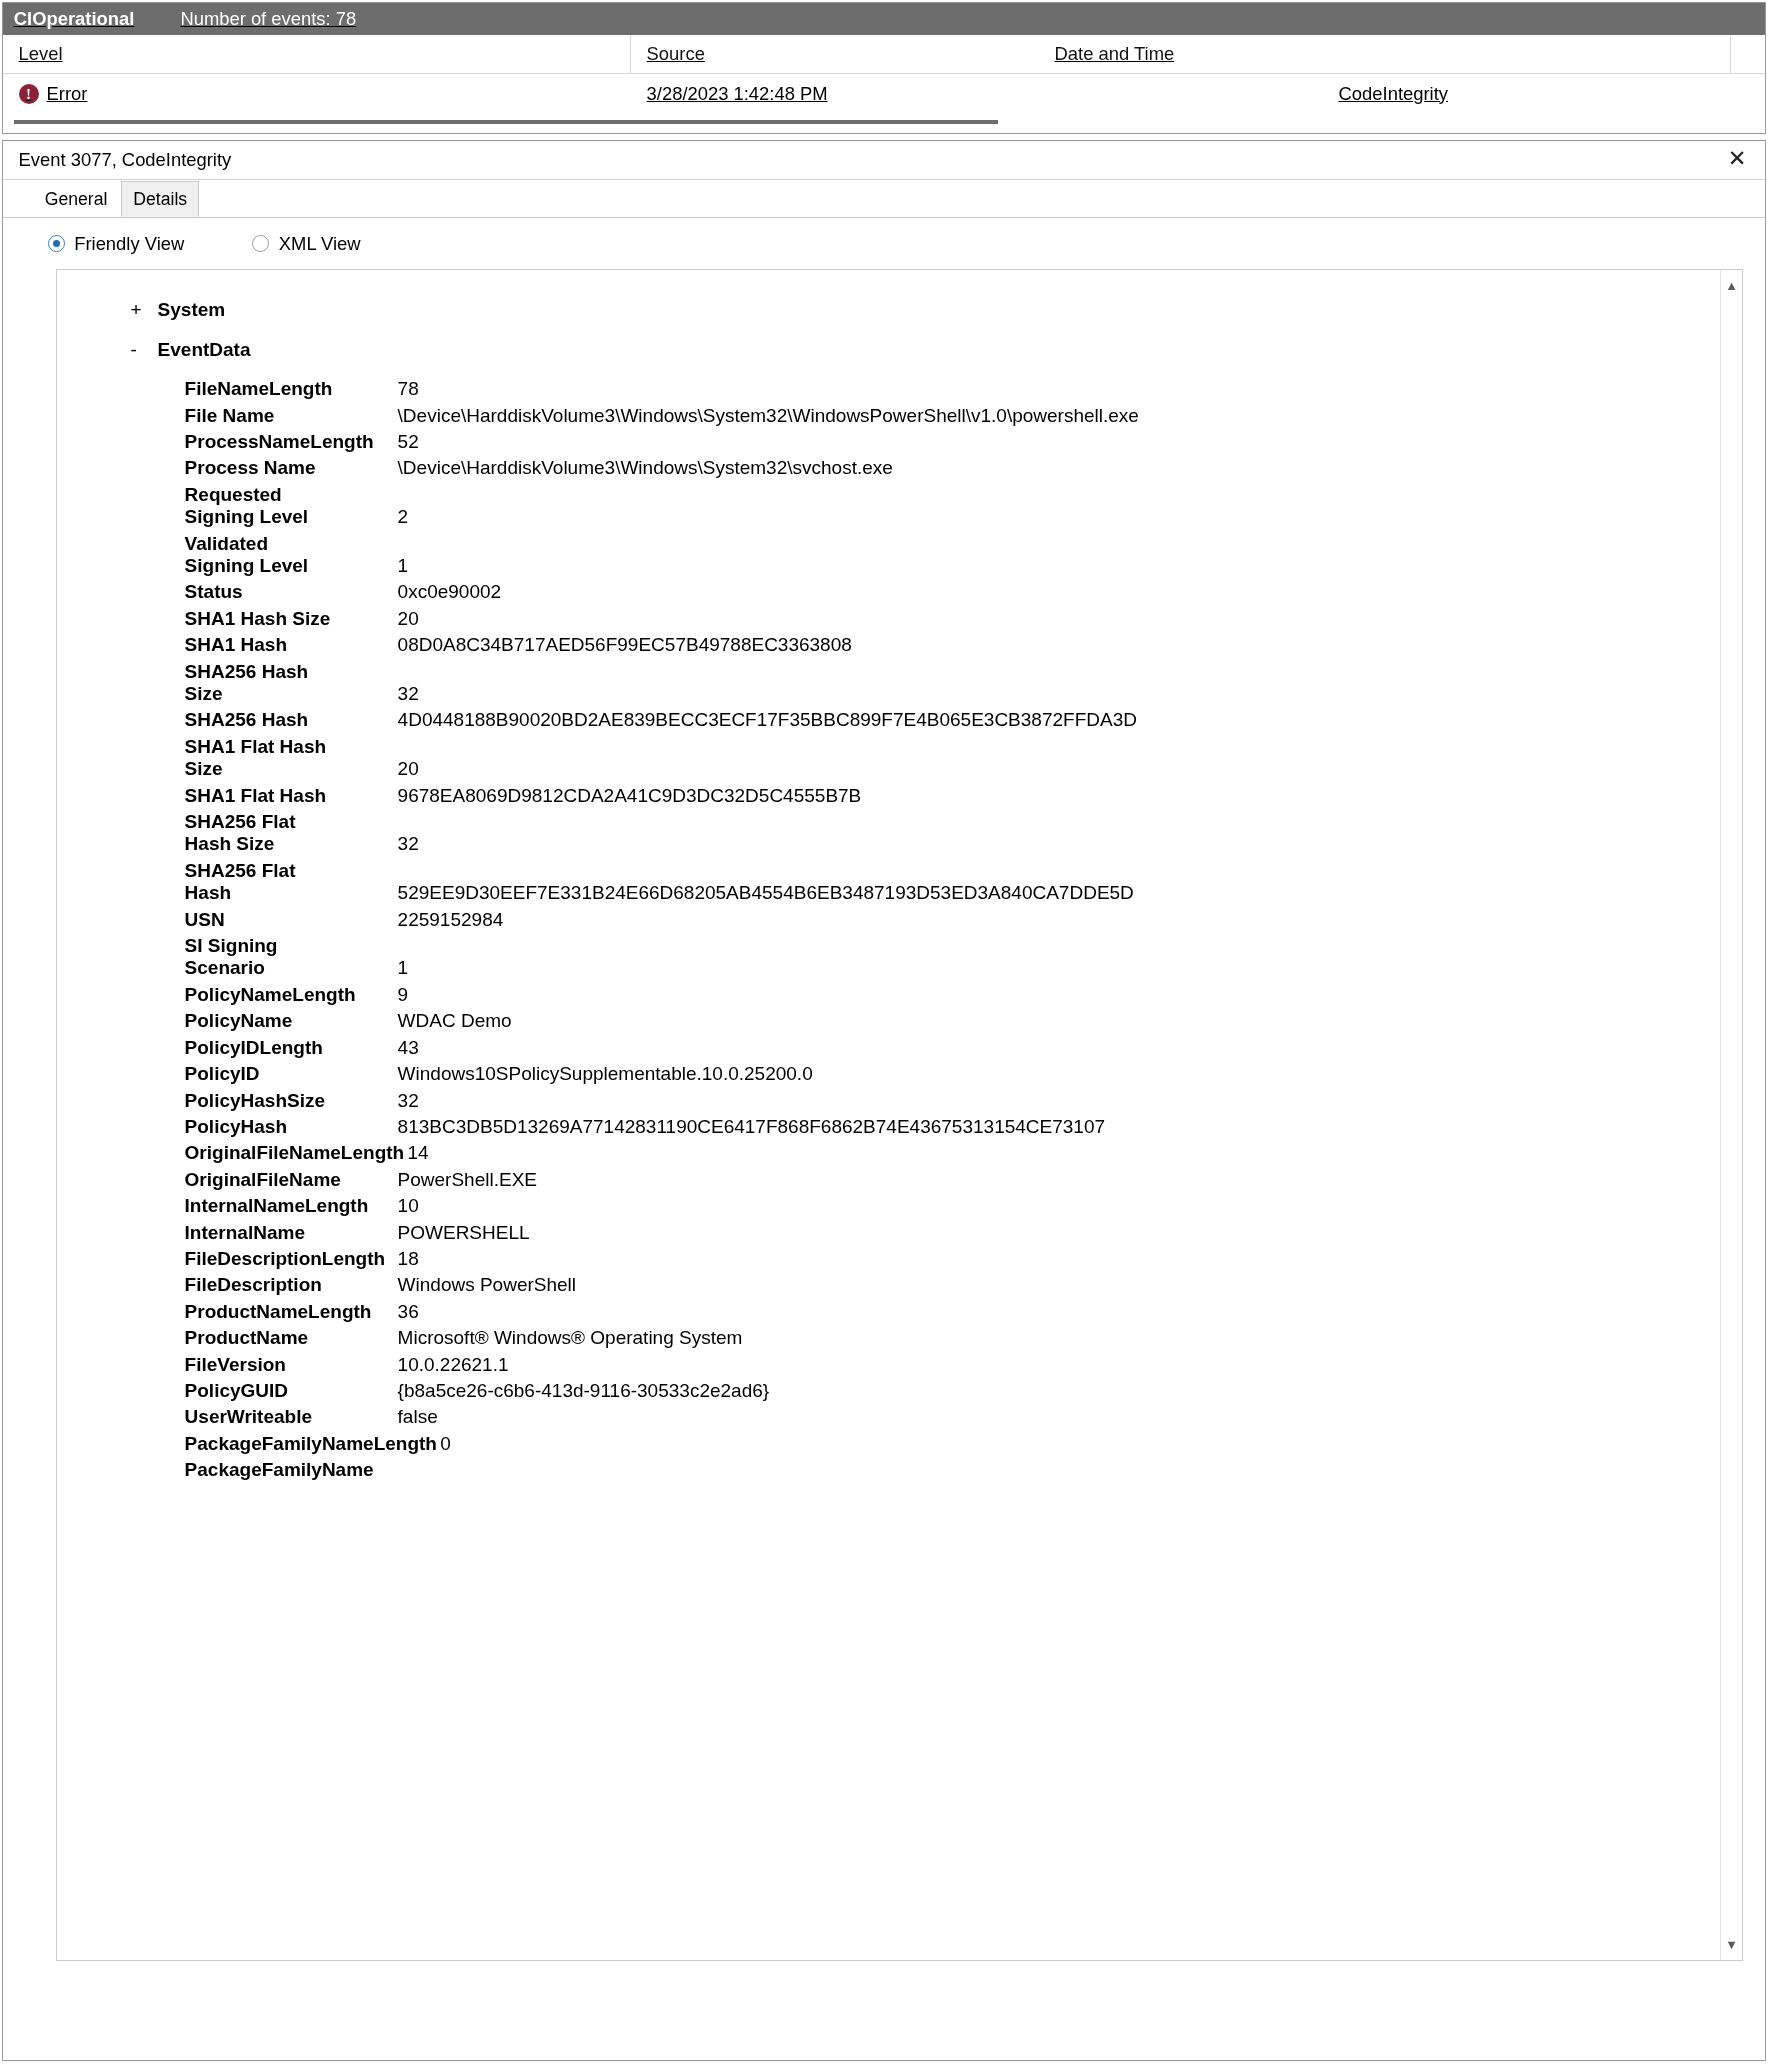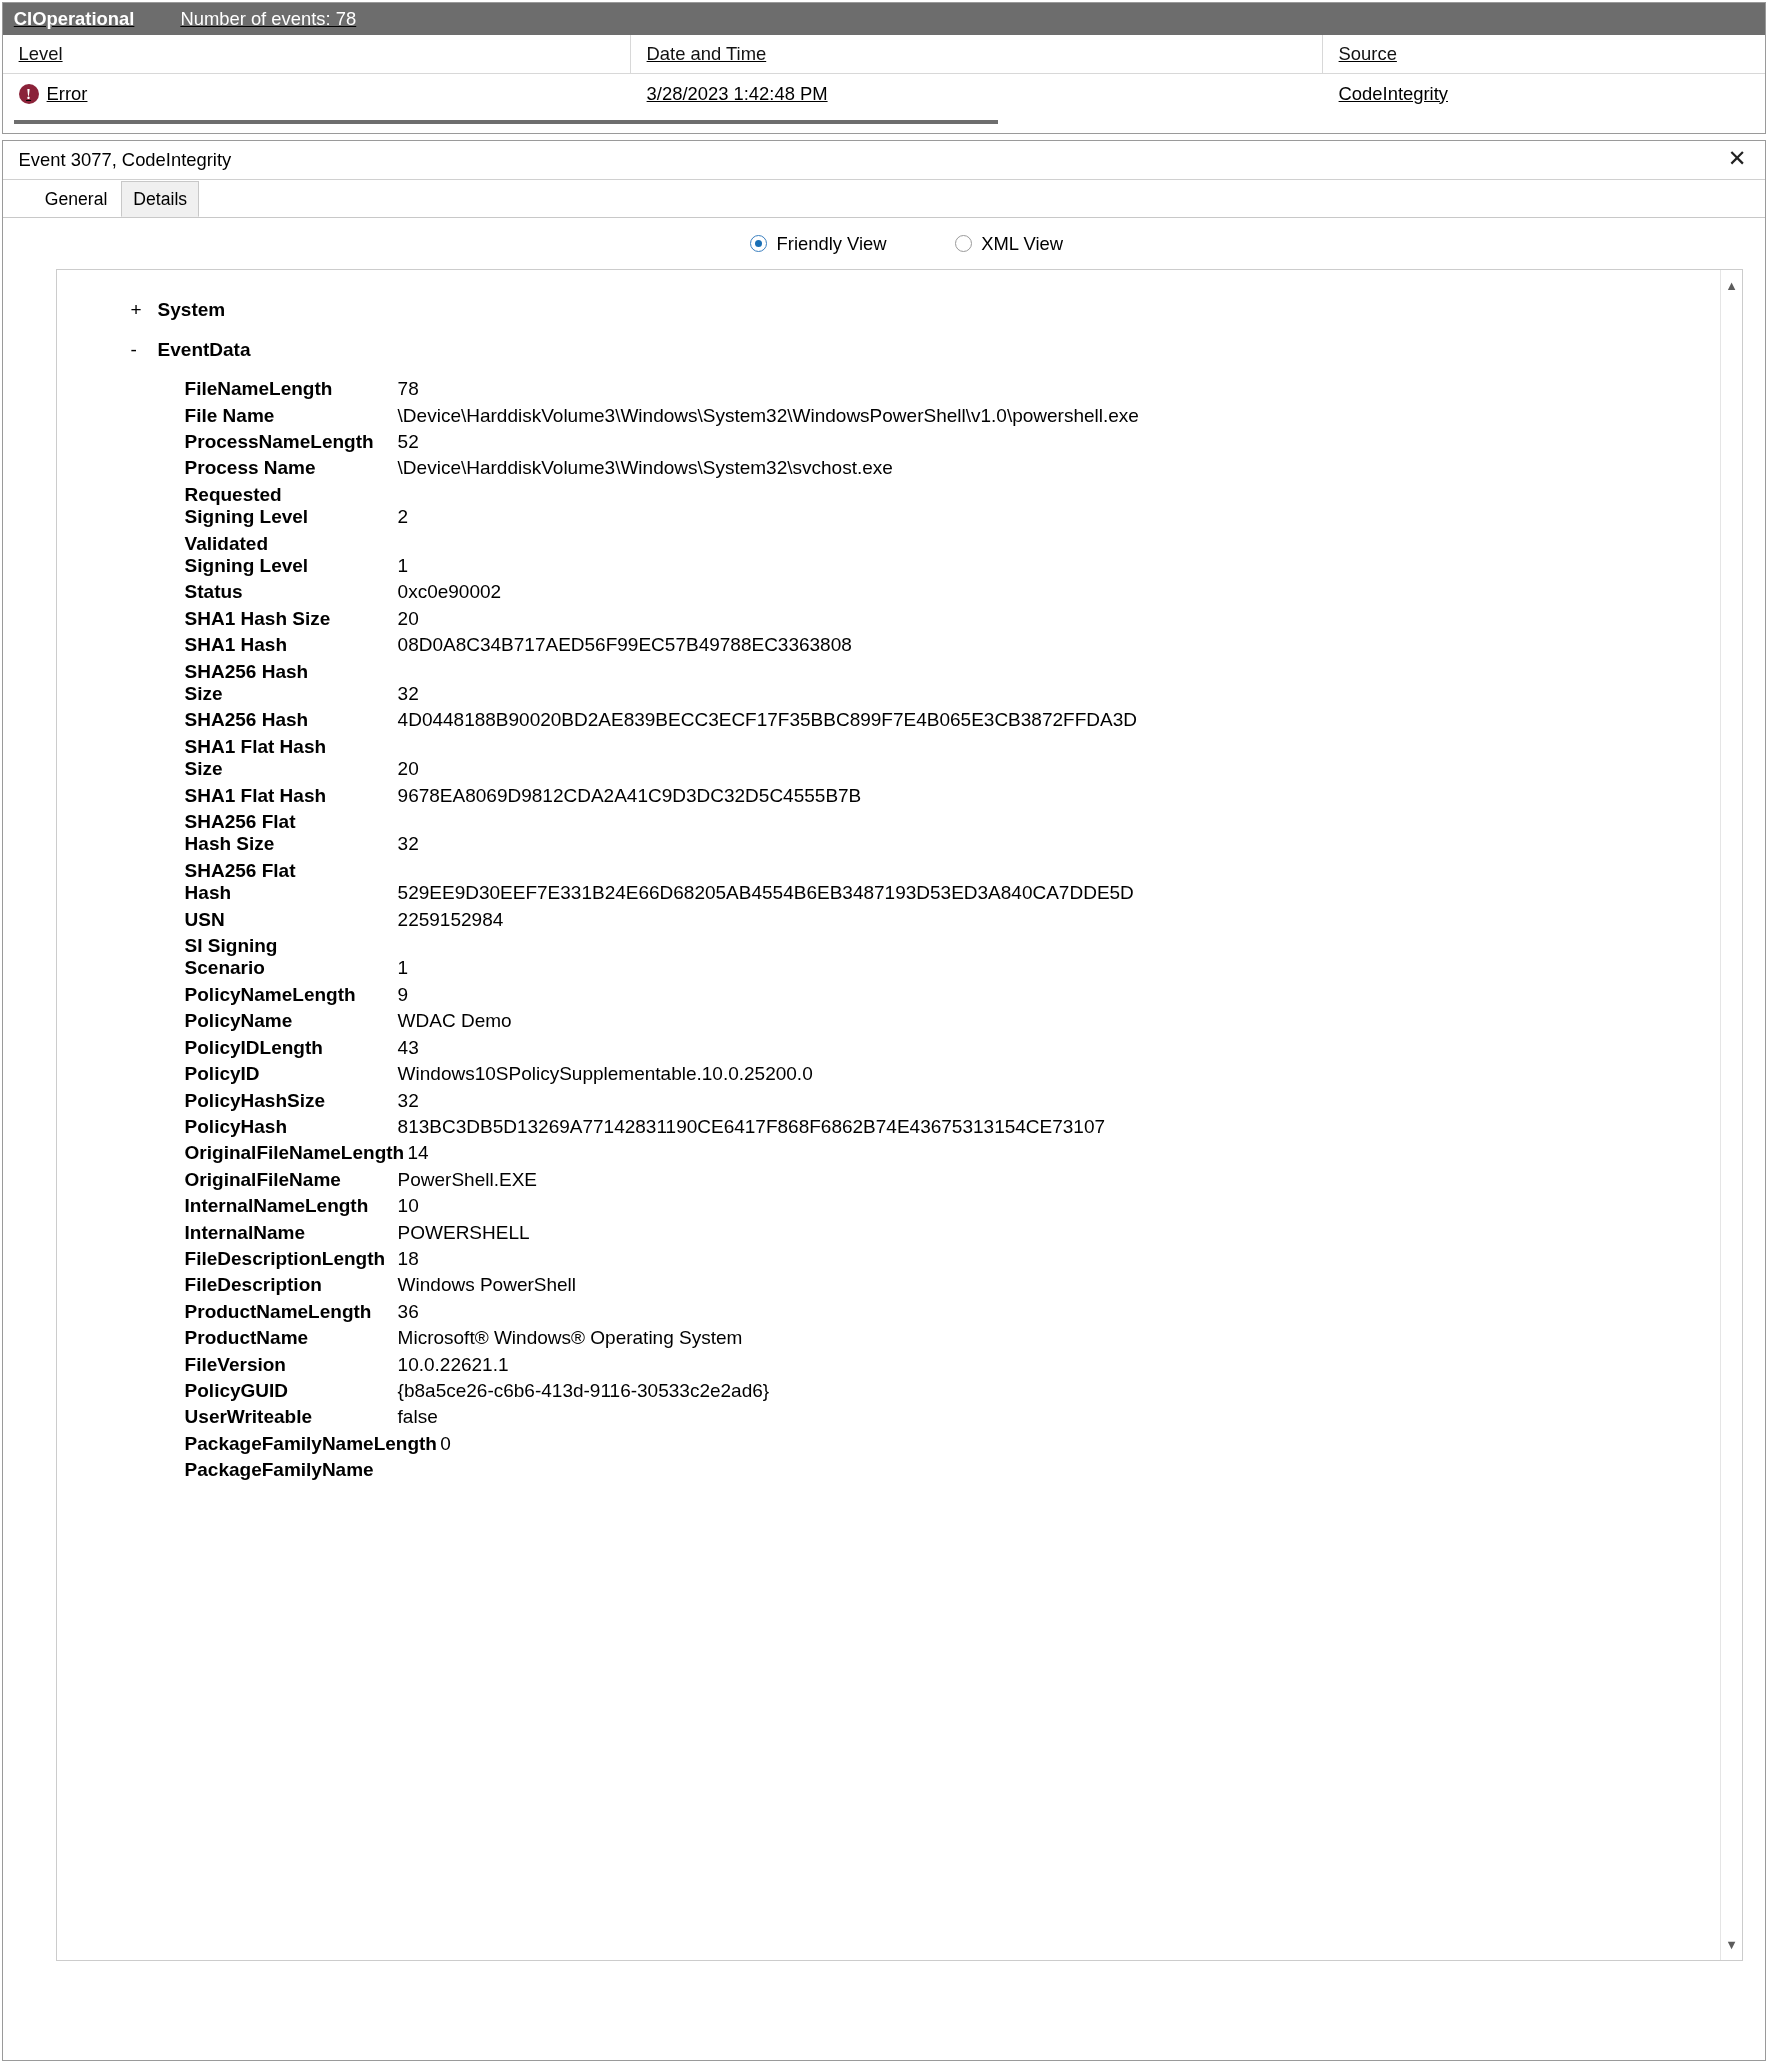--- a/index.html
+++ b/index.html
@@ -154,21 +154,20 @@
     background: #f0f0f0;
     border: 0.8px solid #c8c8c8;
     border-bottom: 0.8px solid #f0f0f0;
   }
 
   .radio-row {
     display: flex;
     align-items: center;
     padding: 14.4px 0 8px 45px;
     gap: 68px;
-    justify-content: center;
   }
   .radio-item {
     display: flex;
     align-items: center;
     font-size: 18.4px;
   }
   .radio-outer {
     width: 17px;
     height: 17px;
     border: 1.6px solid #3a7fbf;
@@ -266,22 +265,22 @@
 
 <div class="top-pane">
 
   <div class="list-header-bar">
     <span class="log-name">CIOperational</span>
     <span class="count">Number of events: 78</span>
   </div>
 
   <div class="col-headers">
     <div class="col-head col-level">Level</div>
+    <div class="col-head col-source">Source</div>
     <div class="col-head col-date">Date and Time</div>
-    <div class="col-head col-source">Source</div>
   </div>
 
   <div class="event-row">
     <div class="cell cell-level">
       <span class="err-icon">!</span>
       <span>Error</span>
     </div>
     <div class="cell cell-date">3/28/2023 1:42:48 PM</div>
     <div class="cell cell-source">CodeIntegrity</div>
   </div>

